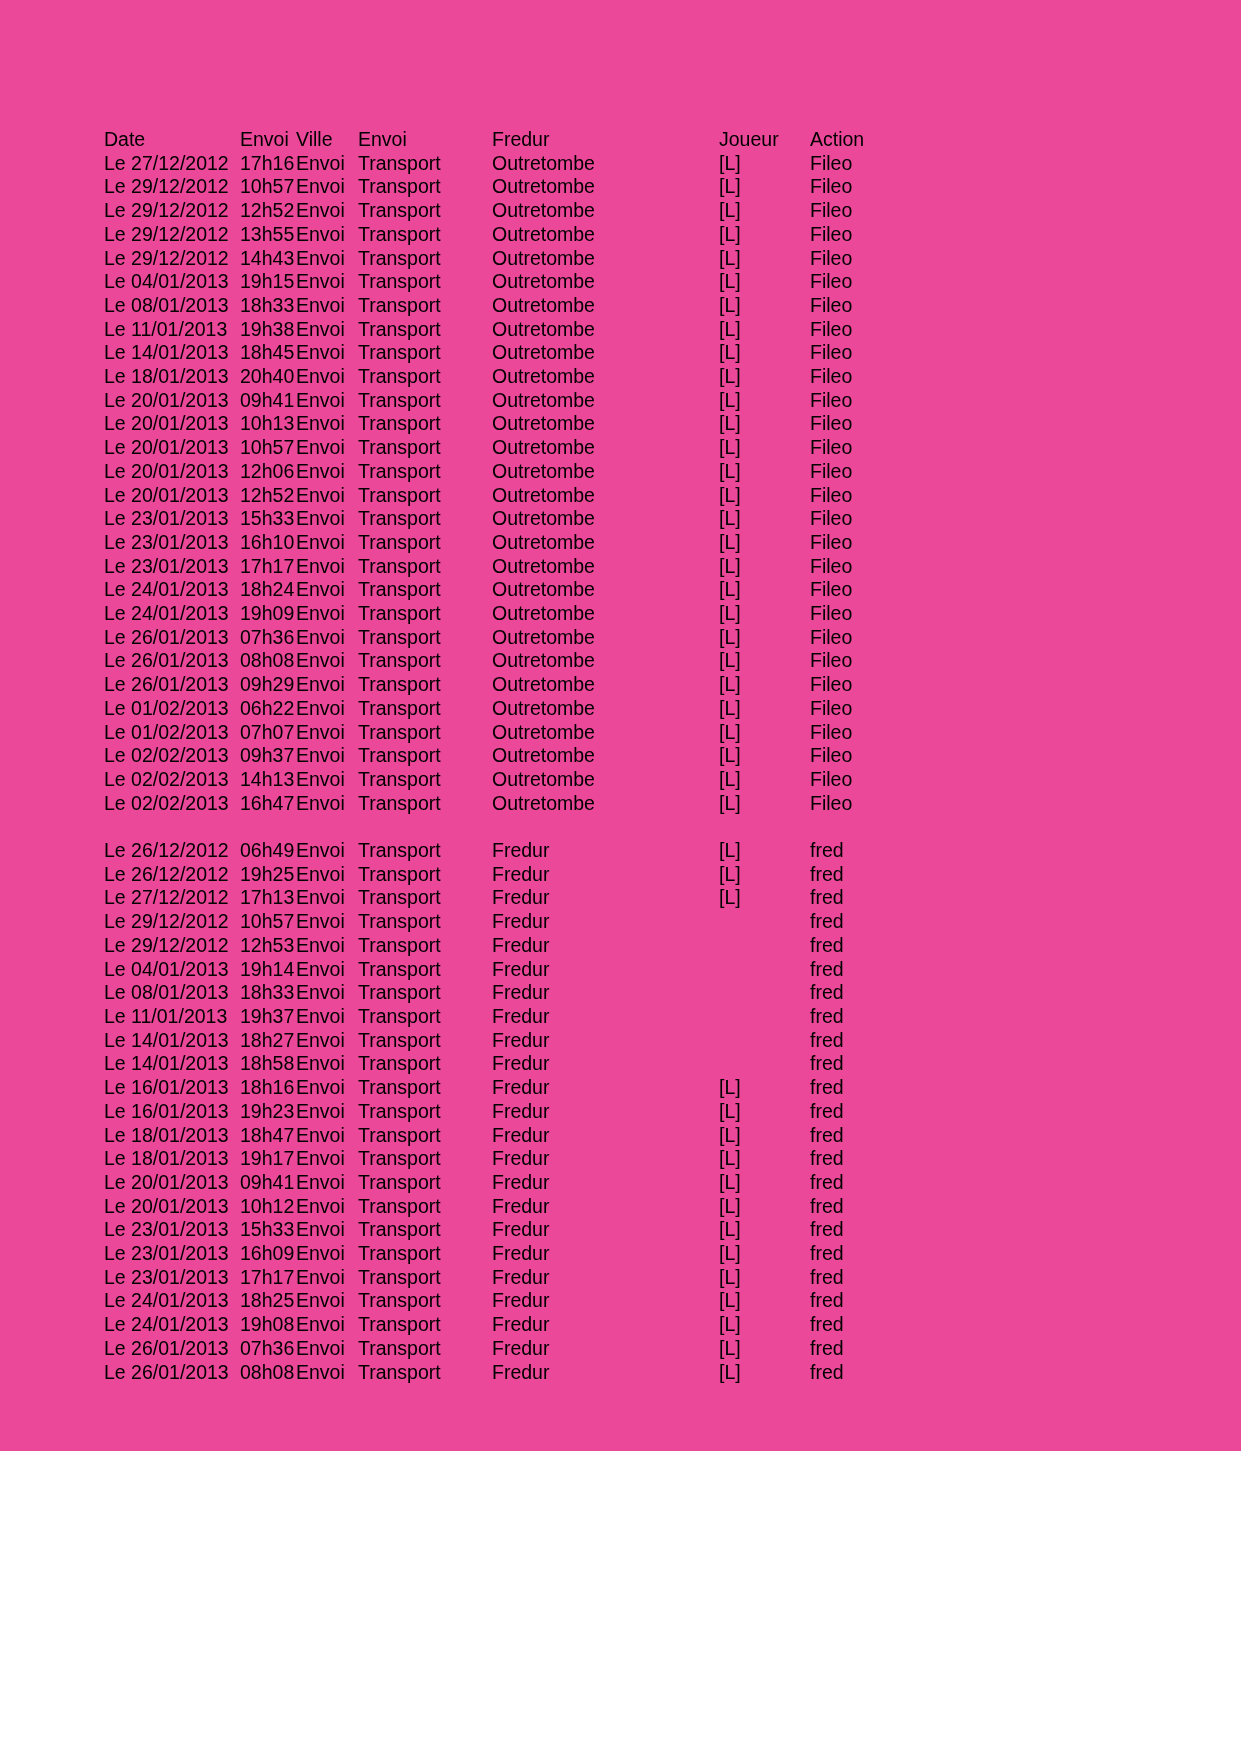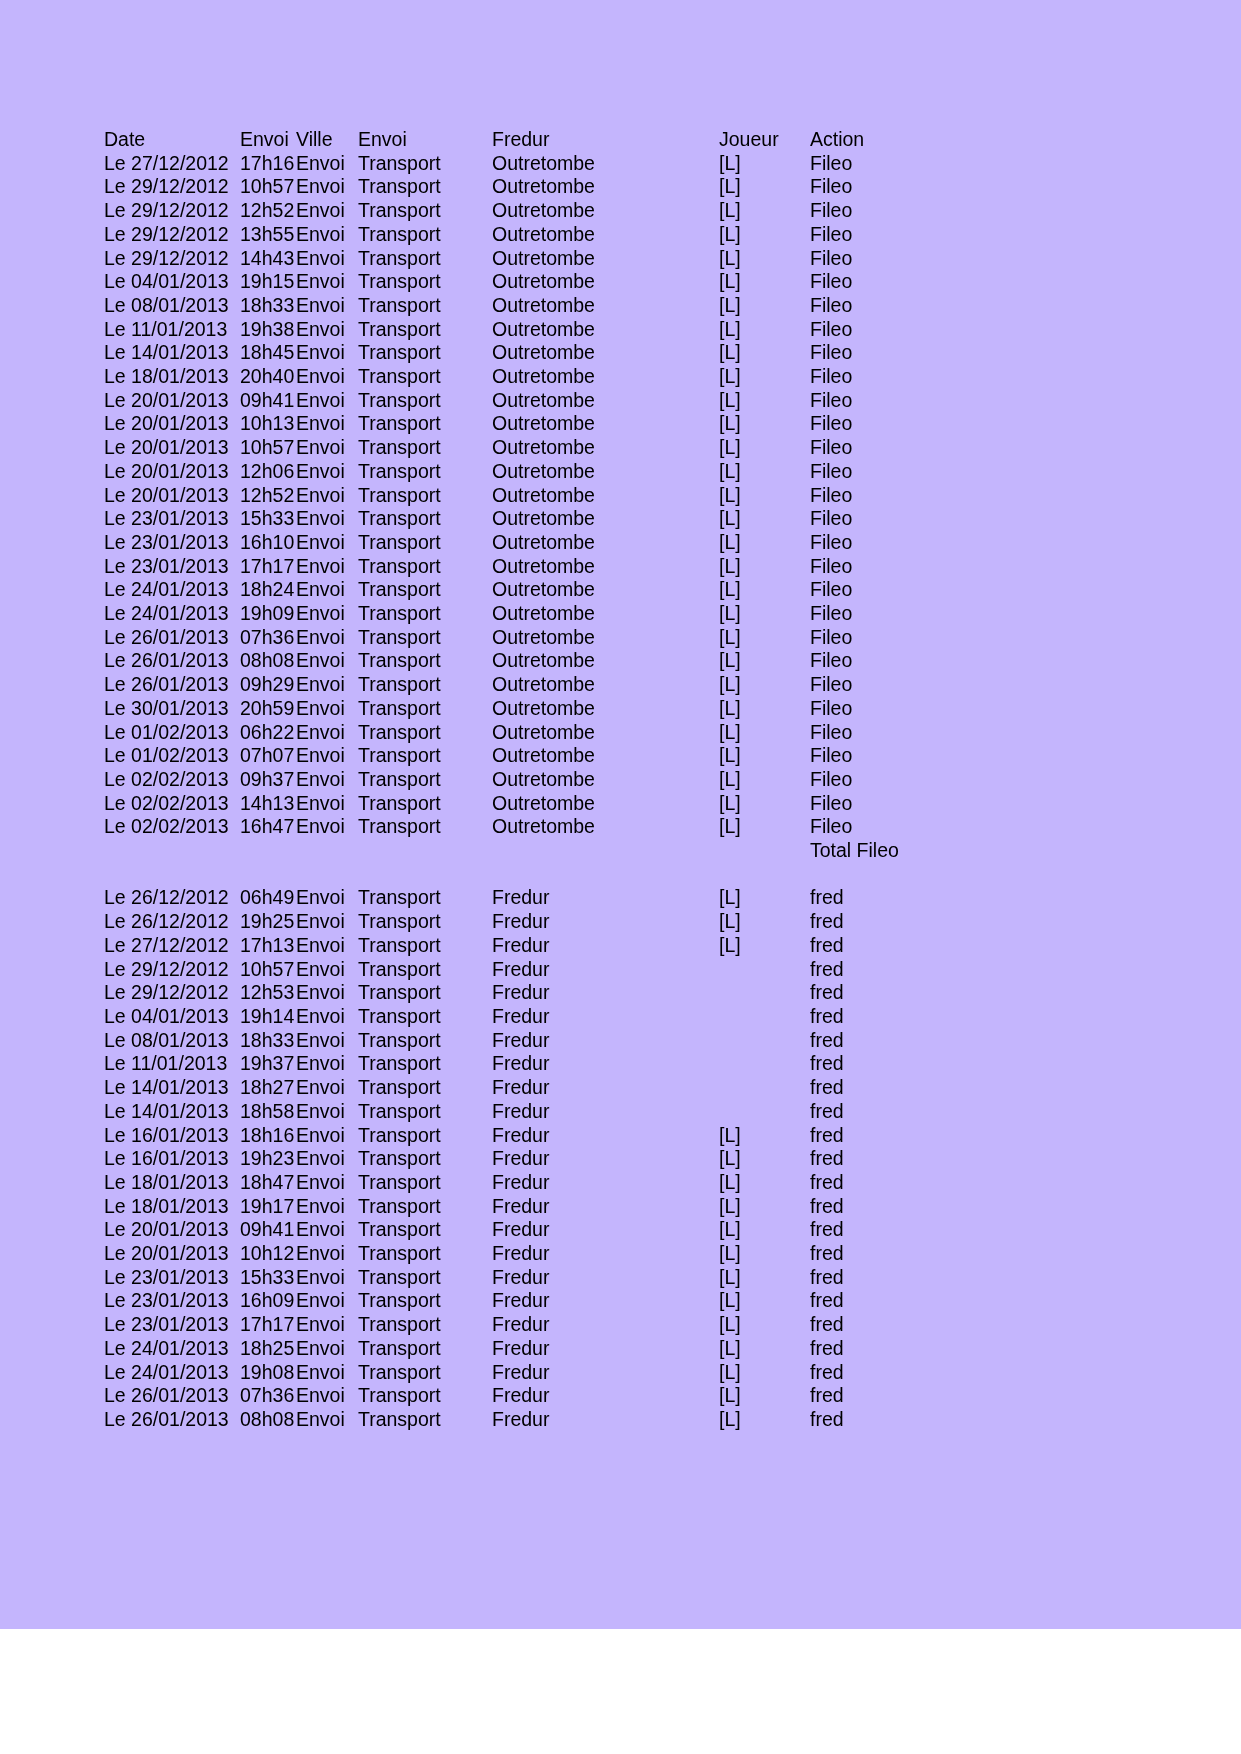--- a/index.html
+++ b/index.html
@@ -8,22 +8,22 @@
     padding: 0;
     background: #ffffff;
   }
   body {
     font-family: "Liberation Sans", sans-serif;
     color: #000000;
   }
   .page {
     position: relative;
     width: 1241px;
-    height: 1629px;
-    background: #c4b5fd;
+    height: 1451px;
+    background: #ec4899;
     overflow: hidden;
     box-sizing: border-box;
   }
   .sheet {
     position: absolute;
     left: 104px;
     top: 128px;
     width: 920px;
     overflow: hidden;
   }
@@ -299,29 +299,20 @@
           <tr>
             <td>Le 26/01/2013</td>
             <td>09h29</td>
             <td>Envoi</td>
             <td>Transport</td>
             <td>Outretombe</td>
             <td>[L]</td>
             <td>Fileo</td>
           </tr>
           <tr>
-            <td>Le 30/01/2013</td>
-            <td>20h59</td>
-            <td>Envoi</td>
-            <td>Transport</td>
-            <td>Outretombe</td>
-            <td>[L]</td>
-            <td>Fileo</td>
-          </tr>
-          <tr>
             <td>Le 01/02/2013</td>
             <td>06h22</td>
             <td>Envoi</td>
             <td>Transport</td>
             <td>Outretombe</td>
             <td>[L]</td>
             <td>Fileo</td>
           </tr>
           <tr>
             <td>Le 01/02/2013</td>
@@ -351,31 +342,20 @@
             <td>Fileo</td>
           </tr>
           <tr>
             <td>Le 02/02/2013</td>
             <td>16h47</td>
             <td>Envoi</td>
             <td>Transport</td>
             <td>Outretombe</td>
             <td>[L]</td>
             <td>Fileo</td>
-          </tr>
-          <tr>
-            <td></td>
-            <td></td>
-            <td></td>
-            <td></td>
-            <td></td>
-            <td></td>
-            <td class="total-cell">
-              <span class="clip-right">Total Fileo</span>
-            </td>
           </tr>
           <tr class="spacer-row">
             <td colspan="7"></td>
           </tr>
           <tr>
             <td>Le 26/12/2012</td>
             <td>06h49</td>
             <td>Envoi</td>
             <td>Transport</td>
             <td>Fredur</td>

